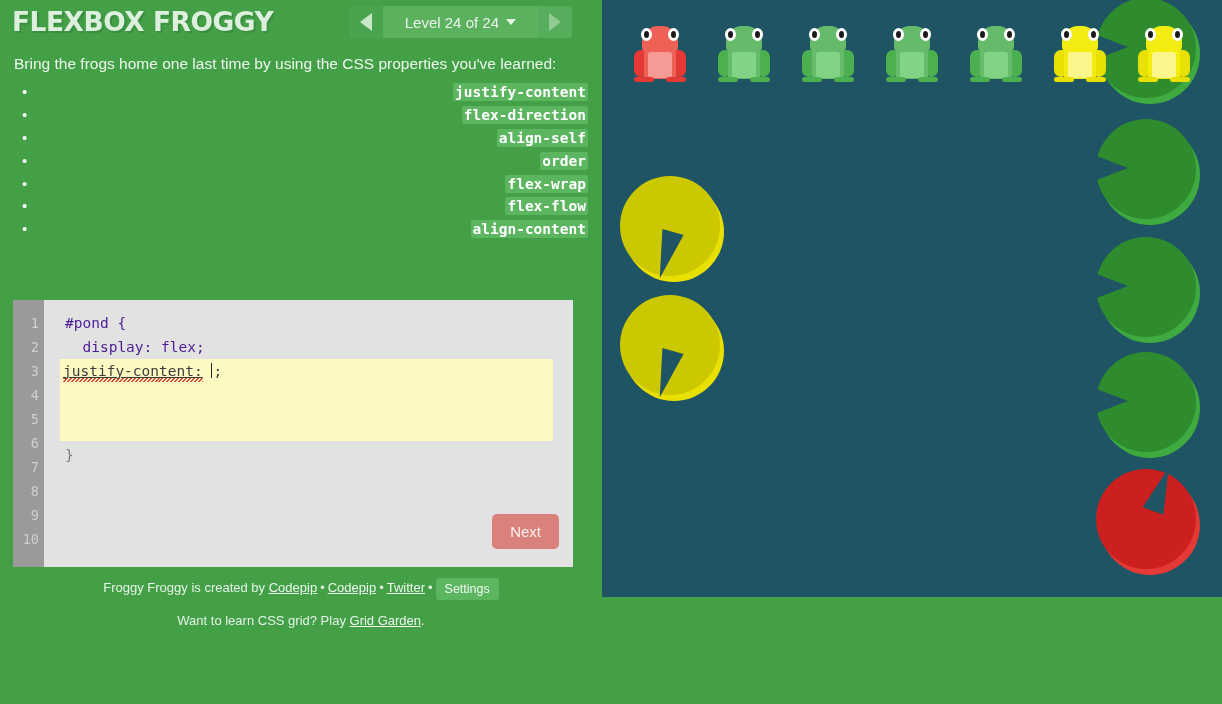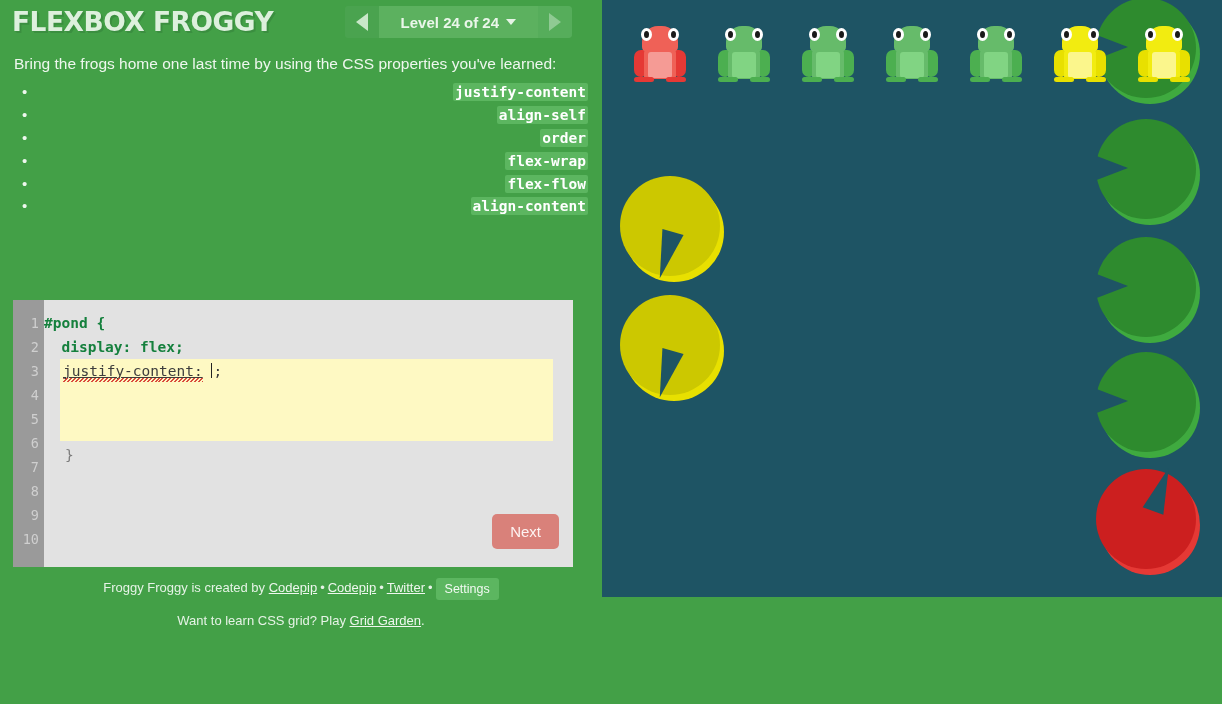--- a/index.html
+++ b/index.html
@@ -65,21 +65,20 @@
   #level-label-wrap {
     display: flex; align-items: center; justify-content: center;
     gap: 7px;
     padding: 0 22px;
     background: #5cb15f;
     cursor: pointer;
   }
   #level-label {
     color: #eaf6ea;
     font-size: 15px;
-    font-weight: bold;
   }
   #level-caret {
     width: 0; height: 0;
     border-left: 5px solid transparent;
     border-right: 5px solid transparent;
     border-top: 6px solid #e6f4e6;
   }
 
   
   #instructions {
@@ -145,25 +144,25 @@
     font-size: 13.5px;
   }
   #code-area {
     position: relative;
     flex: 1;
     padding-top: 11px;
   }
   .code-line {
     height: 24px;
     line-height: 24px;
+    padding-left: 21px;
     font-family: "DejaVu Sans Mono", monospace;
     font-size: 14.5px;
-    color: #15803d;
+    color: #4c1d95;
     white-space: pre;
-    font-weight: bold;
   }
   
   #code-input-box {
     position: absolute;
     left: 16px; top: 59px;
     width: 493px; height: 82px;
     background: #fef9c3;
     border: none;
     padding: 0;
   }
@@ -355,20 +354,21 @@
         <div class="lvl-arrow right">
           <span class="tri"></span>
         </div>
       </div>
     </div>
 
     <div id="instructions">
       <p id="instruction-text">Bring the frogs home one last time by using the CSS properties you've learned:</p>
       <ul id="property-list">
         <li><code class="prop-code">justify-content</code></li>
+        <li><code class="prop-code">flex-direction</code></li>
         <li><code class="prop-code">align-self</code></li>
         <li><code class="prop-code">order</code></li>
         <li><code class="prop-code">flex-wrap</code></li>
         <li><code class="prop-code">flex-flow</code></li>
         <li><code class="prop-code">align-content</code></li>
       </ul>
     </div>
 
     <div id="editor">
       <div id="gutter">

